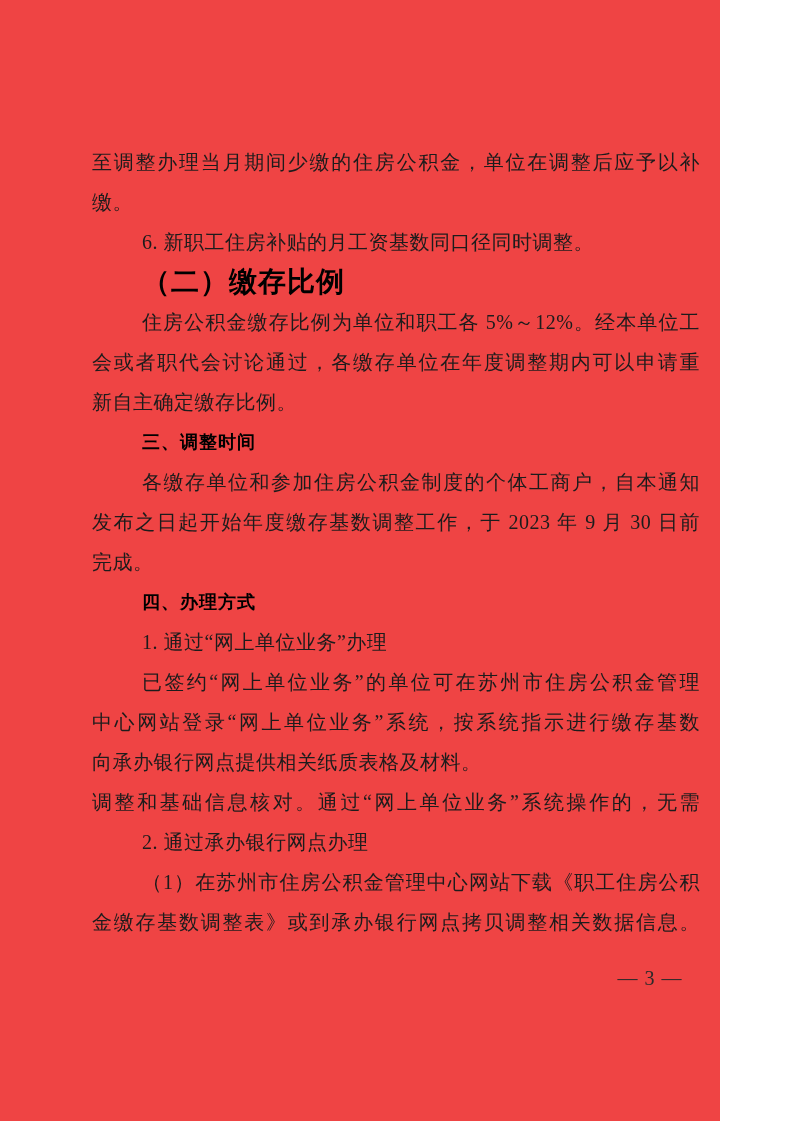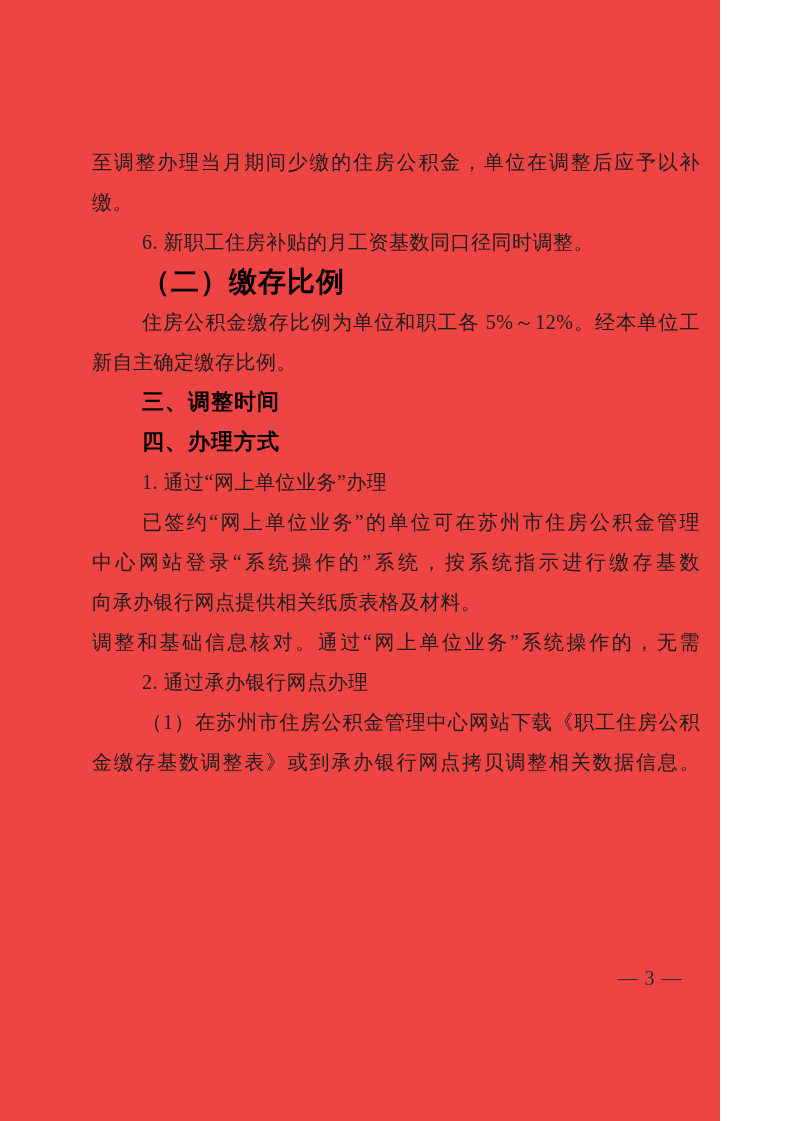--- a/index.html
+++ b/index.html
@@ -38,21 +38,21 @@
   }
   .tline.fill {
     text-align-last: justify;
   }
   .tline.indent {
     text-indent: 50px;
   }
   .block.heading .tline {
     font-family: "Liberation Sans", "DejaVu Sans", sans-serif;
     font-weight: bold;
-    font-size: 22px;
+    font-size: 18px;
     color: #000000;
     letter-spacing: 1px;
   }
   .block.subhead .tline {
     font-family: "Liberation Serif", "DejaVu Serif", serif;
     font-weight: bold;
     font-size: 28px;
     color: #000000;
     letter-spacing: 1px;
   }
@@ -80,34 +80,40 @@
         <div class="tline">缴。</div>
       </div>
       <div class="block body">
         <div class="tline indent">6. 新职工住房补贴的月工资基数同口径同时调整。</div>
       </div>
       <div class="block subhead">
         <div class="tline indent">（二）缴存比例</div>
       </div>
       <div class="block body">
         <div class="tline fill indent">住房公积金缴存比例为单位和职工各 5%～12%。经本单位工</div>
+        <div class="tline fill">会或者职代会讨论通过，各缴存单位在年度调整期内可以申请重</div>
         <div class="tline">新自主确定缴存比例。</div>
       </div>
       <div class="block heading">
         <div class="tline indent">三、调整时间</div>
+      </div>
+      <div class="block body">
+        <div class="tline fill indent">各缴存单位和参加住房公积金制度的个体工商户，自本通知</div>
+        <div class="tline fill">发布之日起开始年度缴存基数调整工作，于 2023 年 9 月 30 日前</div>
+        <div class="tline">完成。</div>
       </div>
       <div class="block heading">
         <div class="tline indent">四、办理方式</div>
       </div>
       <div class="block body">
         <div class="tline indent">1. 通过“网上单位业务”办理</div>
       </div>
       <div class="block body">
         <div class="tline fill indent">已签约“网上单位业务”的单位可在苏州市住房公积金管理</div>
-        <div class="tline fill">中心网站登录“系统操作的”系统，按系统指示进行缴存基数</div>
+        <div class="tline fill">中心网站登录“网上单位业务”系统，按系统指示进行缴存基数</div>
         <div class="tline">向承办银行网点提供相关纸质表格及材料。</div>
         <div class="tline fill">调整和基础信息核对。通过“网上单位业务”系统操作的，无需</div>
       </div>
       <div class="block body">
         <div class="tline indent">2. 通过承办银行网点办理</div>
       </div>
       <div class="block body">
         <div class="tline fill indent">（1）在苏州市住房公积金管理中心网站下载《职工住房公积</div>
         <div class="tline fill">金缴存基数调整表》或到承办银行网点拷贝调整相关数据信息。</div>
       </div>

